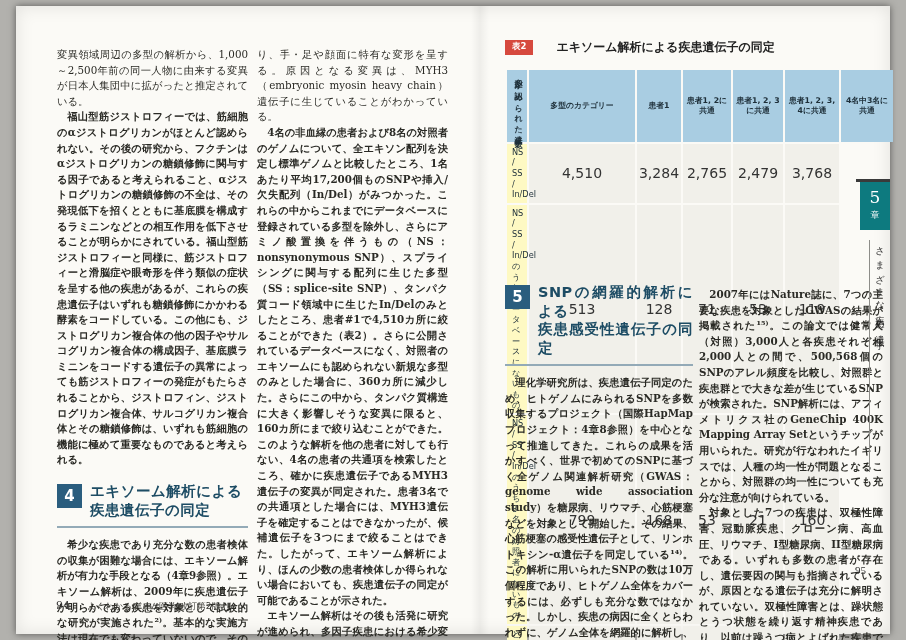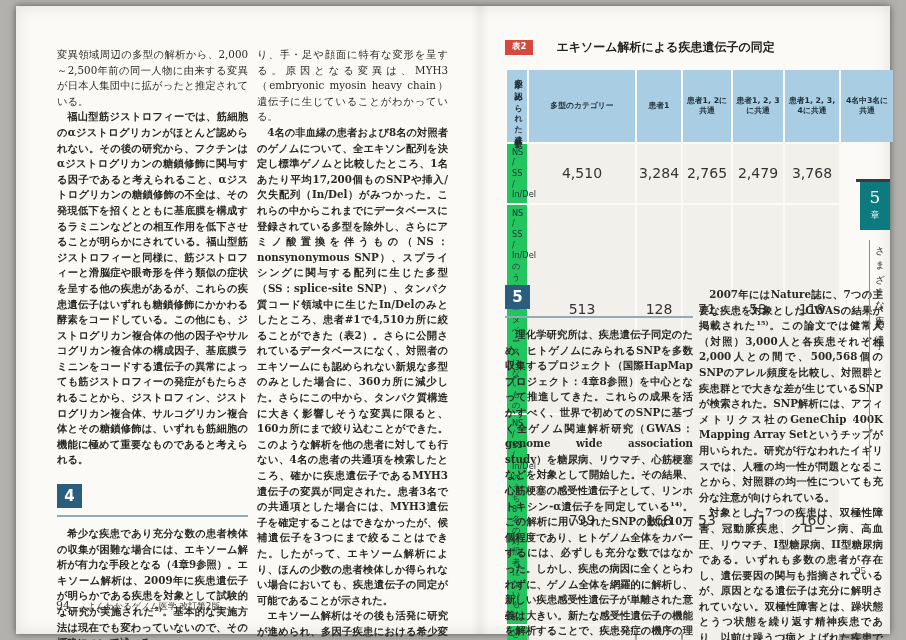--- a/index.html
+++ b/index.html
@@ -38,21 +38,21 @@
   .table-title { font-size:12px; font-weight:bold; color:#222; }
   table.datatable { border-collapse:separate; border-spacing:2px; table-layout:fixed;
                     width:374px; }
   .datatable td, .datatable th { vertical-align:middle; }
   .datatable th {
     background:#a9cde2; color:#1d2e38; font-size:7.8px; font-weight:bold;
     text-align:center; padding:4px 1px; line-height:1.25;
   }
   td.side { background:#a9cde2; text-align:center; padding:2px 0; }
   td.side span { writing-mode:vertical-rl; font-size:8px; letter-spacing:1.5px; color:#1d2e38; font-weight:bold; }
-  td.rowlabel { background:#22c55e; font-size:8.2px; color:#22333c; padding:3px 5px; line-height:1.3;margin-top:43px; }
+  td.rowlabel { background:#fef9c3; font-size:8.2px; color:#22333c; padding:3px 5px; line-height:1.3;margin-top:43px; }
   td.val { background:#f1f0ea; font-size:14px; color:#333; text-align:center; padding:4px 1px; }
   td.boldcell { font-weight:bold; font-style:italic; }
   
   .footer { position:absolute; font-size:11px; color:#333; }
   .footer .book { font-family:"DejaVu Sans", sans-serif; font-size:8.8px; margin-left:17px; color:#3a3a35; }
   
   .chapter-tab { position:absolute; right:0; top:176px; width:30px; }
   .chapter-box { position:relative; width:30px; height:48px; background:#0d7a7f; color:#fff;
                  text-align:center; font-family:"DejaVu Serif", serif; }
   .chapter-box::before { content:""; position:absolute; left:-4px; top:-3px; width:34px; height:3px; background:#3a3a3a; }
@@ -65,26 +65,30 @@
 </style>
 </head>
 <body>
 
 <div class="stage">
   <div class="spread">
     <div class="seam"></div>
 
     <div class="col" style="left:41px; top:41px; width:191px;">
       <div>
-          <p class="para">変異領域周辺の多型の解析から、2,000～2,500年前の同一人物に由来する変異が日本人集団中に拡がったと推定されている。</p>
+          <p class="para">変異領域周辺の多型の解析から、1,000～2,500年前の同一人物に由来する変異が日本人集団中に拡がったと推定されている。</p>
           <p class="para indent">福山型筋ジストロフィーでは、筋細胞のαジストログリカンがほとんど認められない。その後の研究から、フクチンはαジストログリカンの糖鎖修飾に関与する因子であると考えられること、αジストログリカンの糖鎖修飾の不全は、その発現低下を招くとともに基底膜を構成するラミニンなどとの相互作用を低下させることが明らかにされている。福山型筋ジストロフィーと同様に、筋ジストロフィーと滑脳症や眼奇形を伴う類似の症状を呈する他の疾患があるが、これらの疾患遺伝子はいずれも糖鎖修飾にかかわる酵素をコードしている。この他にも、ジストログリカン複合体の他の因子やサルコグリカン複合体の構成因子、基底膜ラミニンをコードする遺伝子の異常によっても筋ジストロフィーの発症がもたらされることから、ジストロフィン、ジストログリカン複合体、サルコグリカン複合体とその糖鎖修飾は、いずれも筋細胞の機能に極めて重要なものであると考えられる。</p>
         </div>
 
       <div class="sec-head">
         <div class="sec-num">4</div>
+        <div class="sec-title">
+          <div>エキソーム解析による</div>
+          <div>疾患遺伝子の同定</div>
+        </div>
       </div>
       <div class="sec-rule"></div>
 
       <div>
           <p class="para indent">希少な疾患であり充分な数の患者検体の収集が困難な場合には、エキソーム解析が有力な手段となる（4章9参照）。エキソーム解析は、2009年に疾患遺伝子が明らかである疾患を対象として試験的な研究が実施された²⁾。基本的な実施方法は現在でも変わっていないので、その概略について述べる。</p>
         </div>
     </div>
 
     <div class="col" style="left:241px; top:41px; width:191px;">
       <div>
@@ -158,20 +162,24 @@
               <td class="val">22</td>
             </tr>
           </tbody>
       </table>
 
     </div>
 
     <div class="col" style="left:489px; top:277px; width:188px;">
       <div class="sec-head" style="margin-top:0;">
         <div class="sec-num">5</div>
+        <div class="sec-title">
+          <div>SNPの網羅的解析による</div>
+          <div>疾患感受性遺伝子の同定</div>
+        </div>
       </div>
       <div class="sec-rule"></div>
       <div>
           <p class="para indent">理化学研究所は、疾患遺伝子同定のため、ヒトゲノムにみられるSNPを多数収集するプロジェクト（国際HapMapプロジェクト：4章8参照）を中心となって推進してきた。これらの成果を活かすべく、世界で初めてのSNPに基づく全ゲノム関連解析研究（GWAS：genome wide association study）を糖尿病、リウマチ、心筋梗塞などを対象として開始した。その結果、心筋梗塞の感受性遺伝子として、リンホトキシン-α遺伝子を同定している¹⁴⁾。この解析に用いられたSNPの数は10万個程度であり、ヒトゲノム全体をカバーするには、必ずしも充分な数ではなかった。しかし、疾患の病因に全くとらわれずに、ゲノム全体を網羅的に解析し、新しい疾患感受性遺伝子が単離された意義は大きい。新たな感受性遺伝子の機能を解析することで、疾患発症の機序の理解がより深まるからである。</p>
         </div>
     </div>
 
     <div class="col" style="left:683px; top:281px; width:184px;">
       <div>
           <p class="para indent">2007年にはNature誌に、7つの主要な疾患を対象としたGWASの結果が掲載された¹⁵⁾。この論文では健常人（対照）3,000人と各疾患それぞれ2,000人との間で、500,568個のSNPのアレル頻度を比較し、対照群と疾患群とで大きな差が生じているSNPが検索された。SNP解析には、アフィメトリクス社のGeneChip 400K Mapping Array Setというチップが用いられた。研究が行なわれたイギリスでは、人種の均一性が問題となることから、対照群の均一性についても充分な注意が向けられている。</p>

